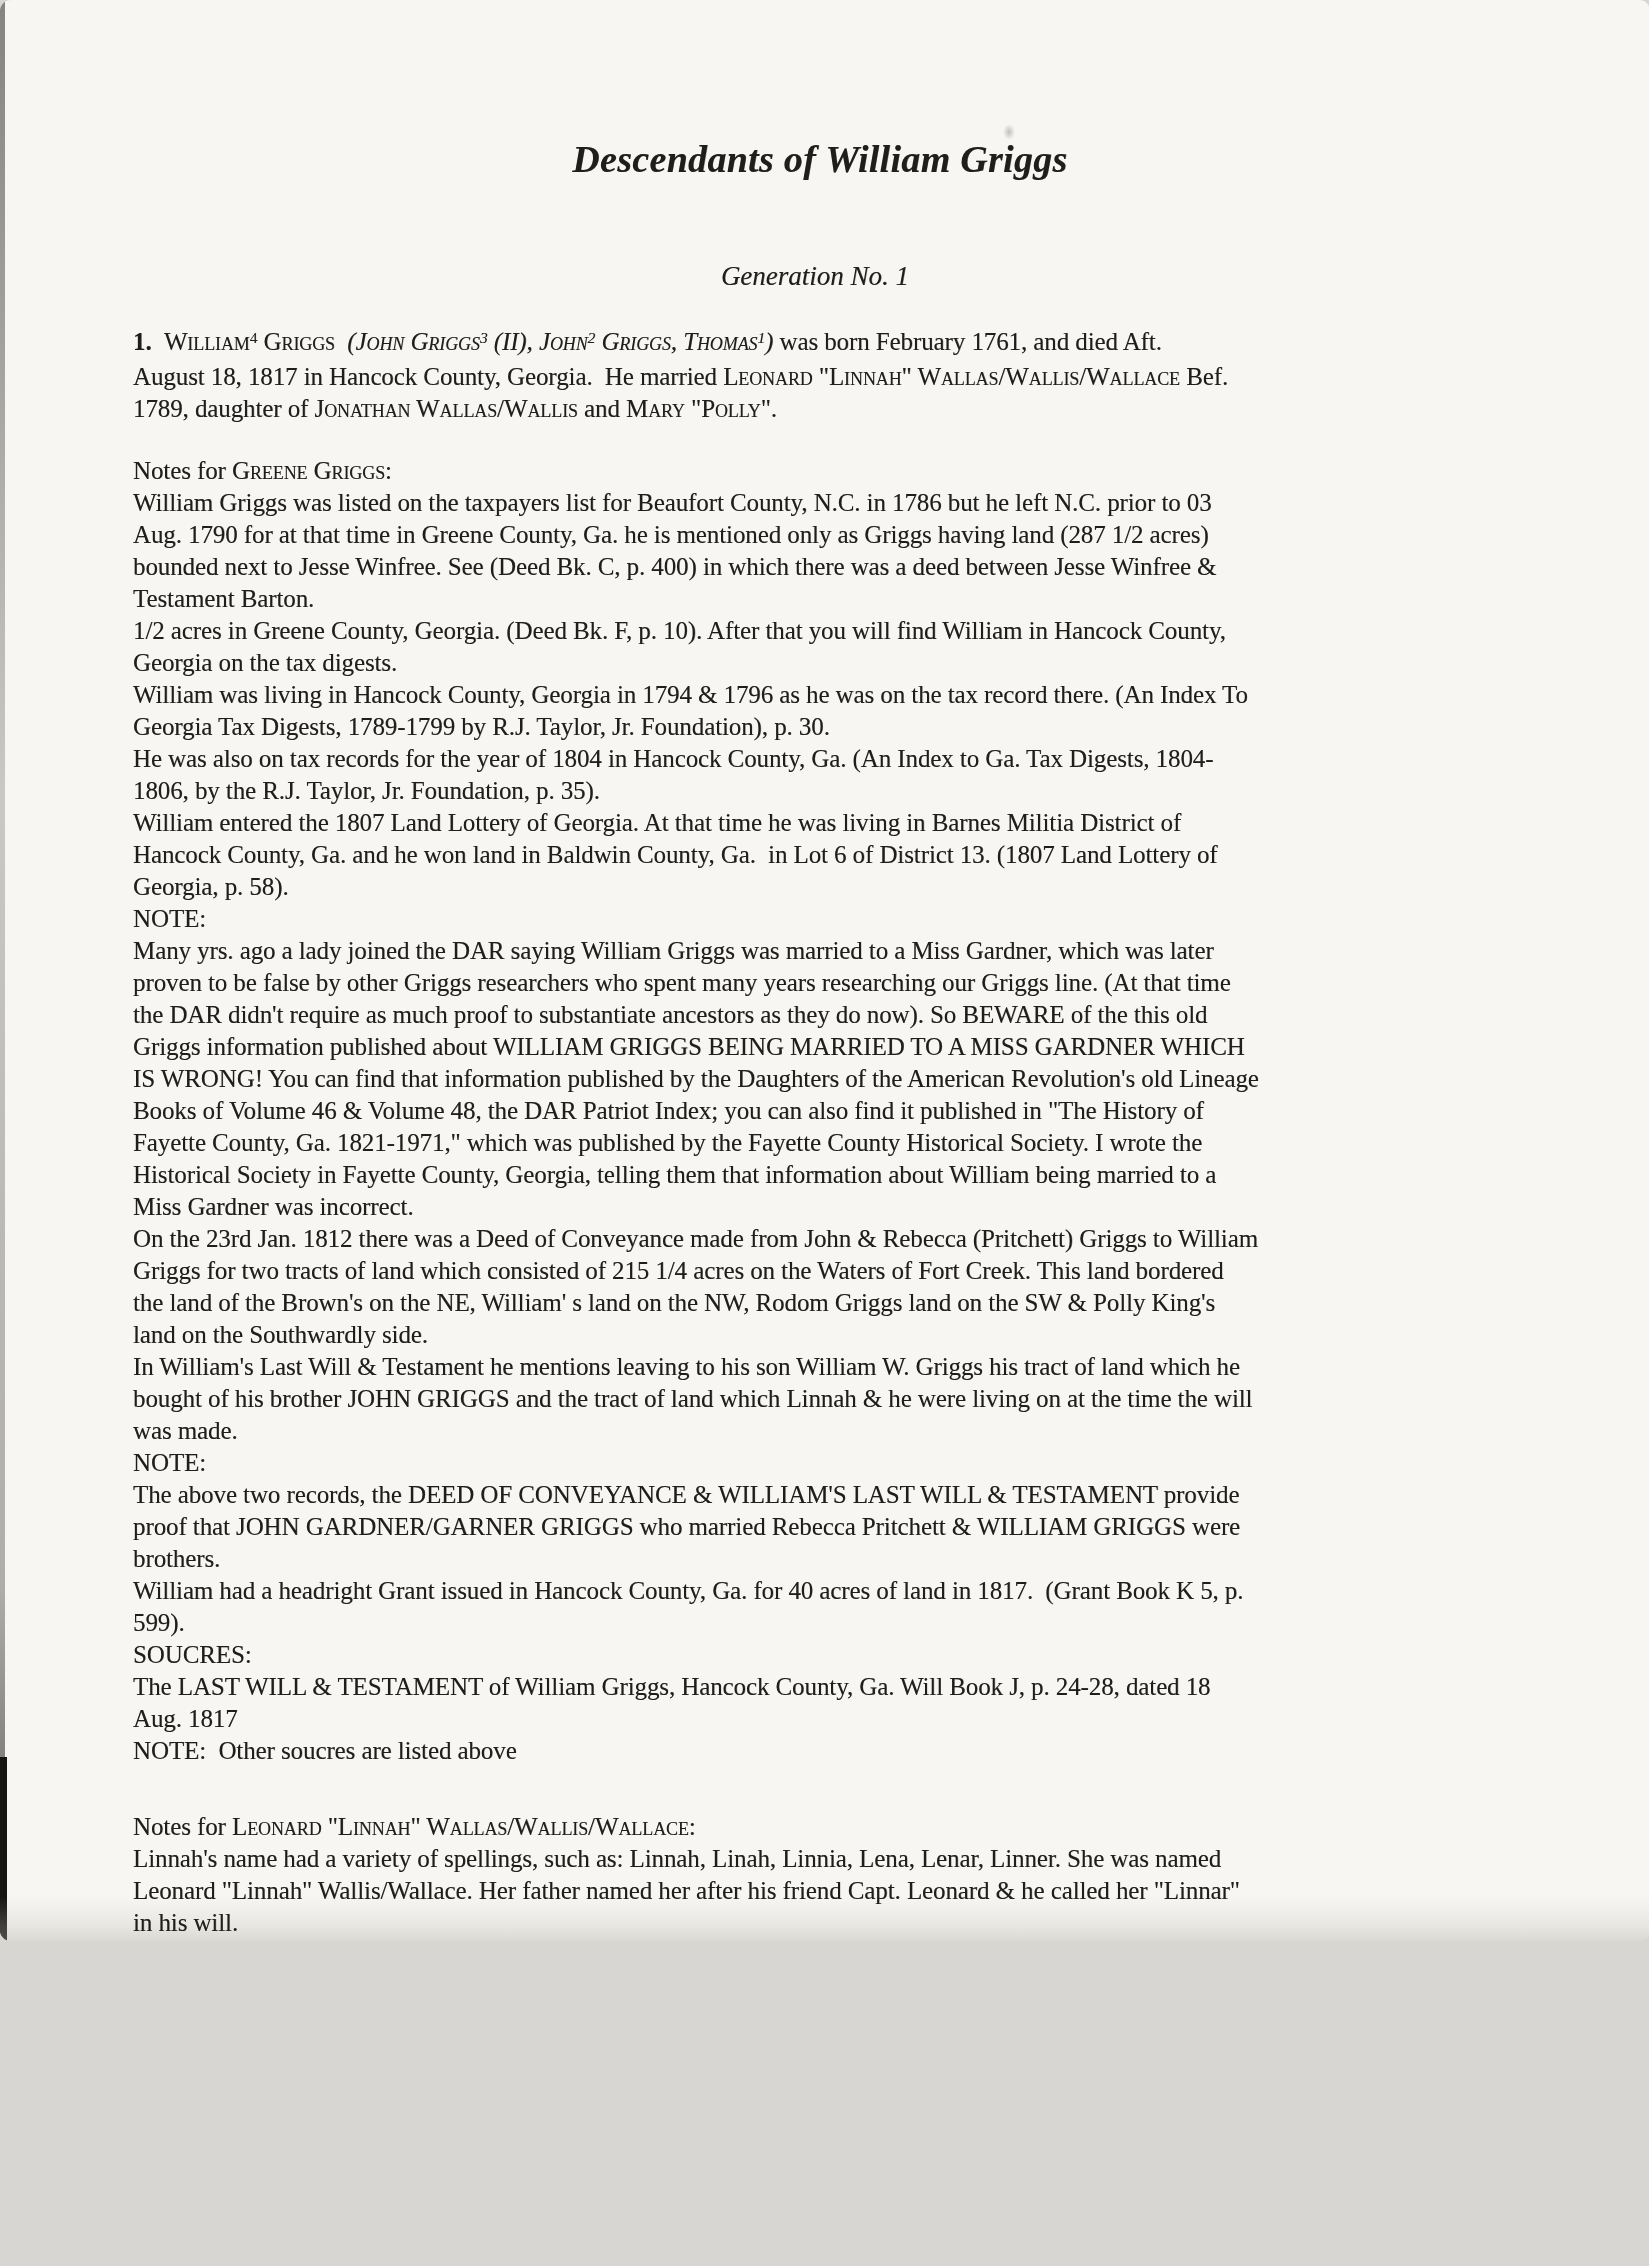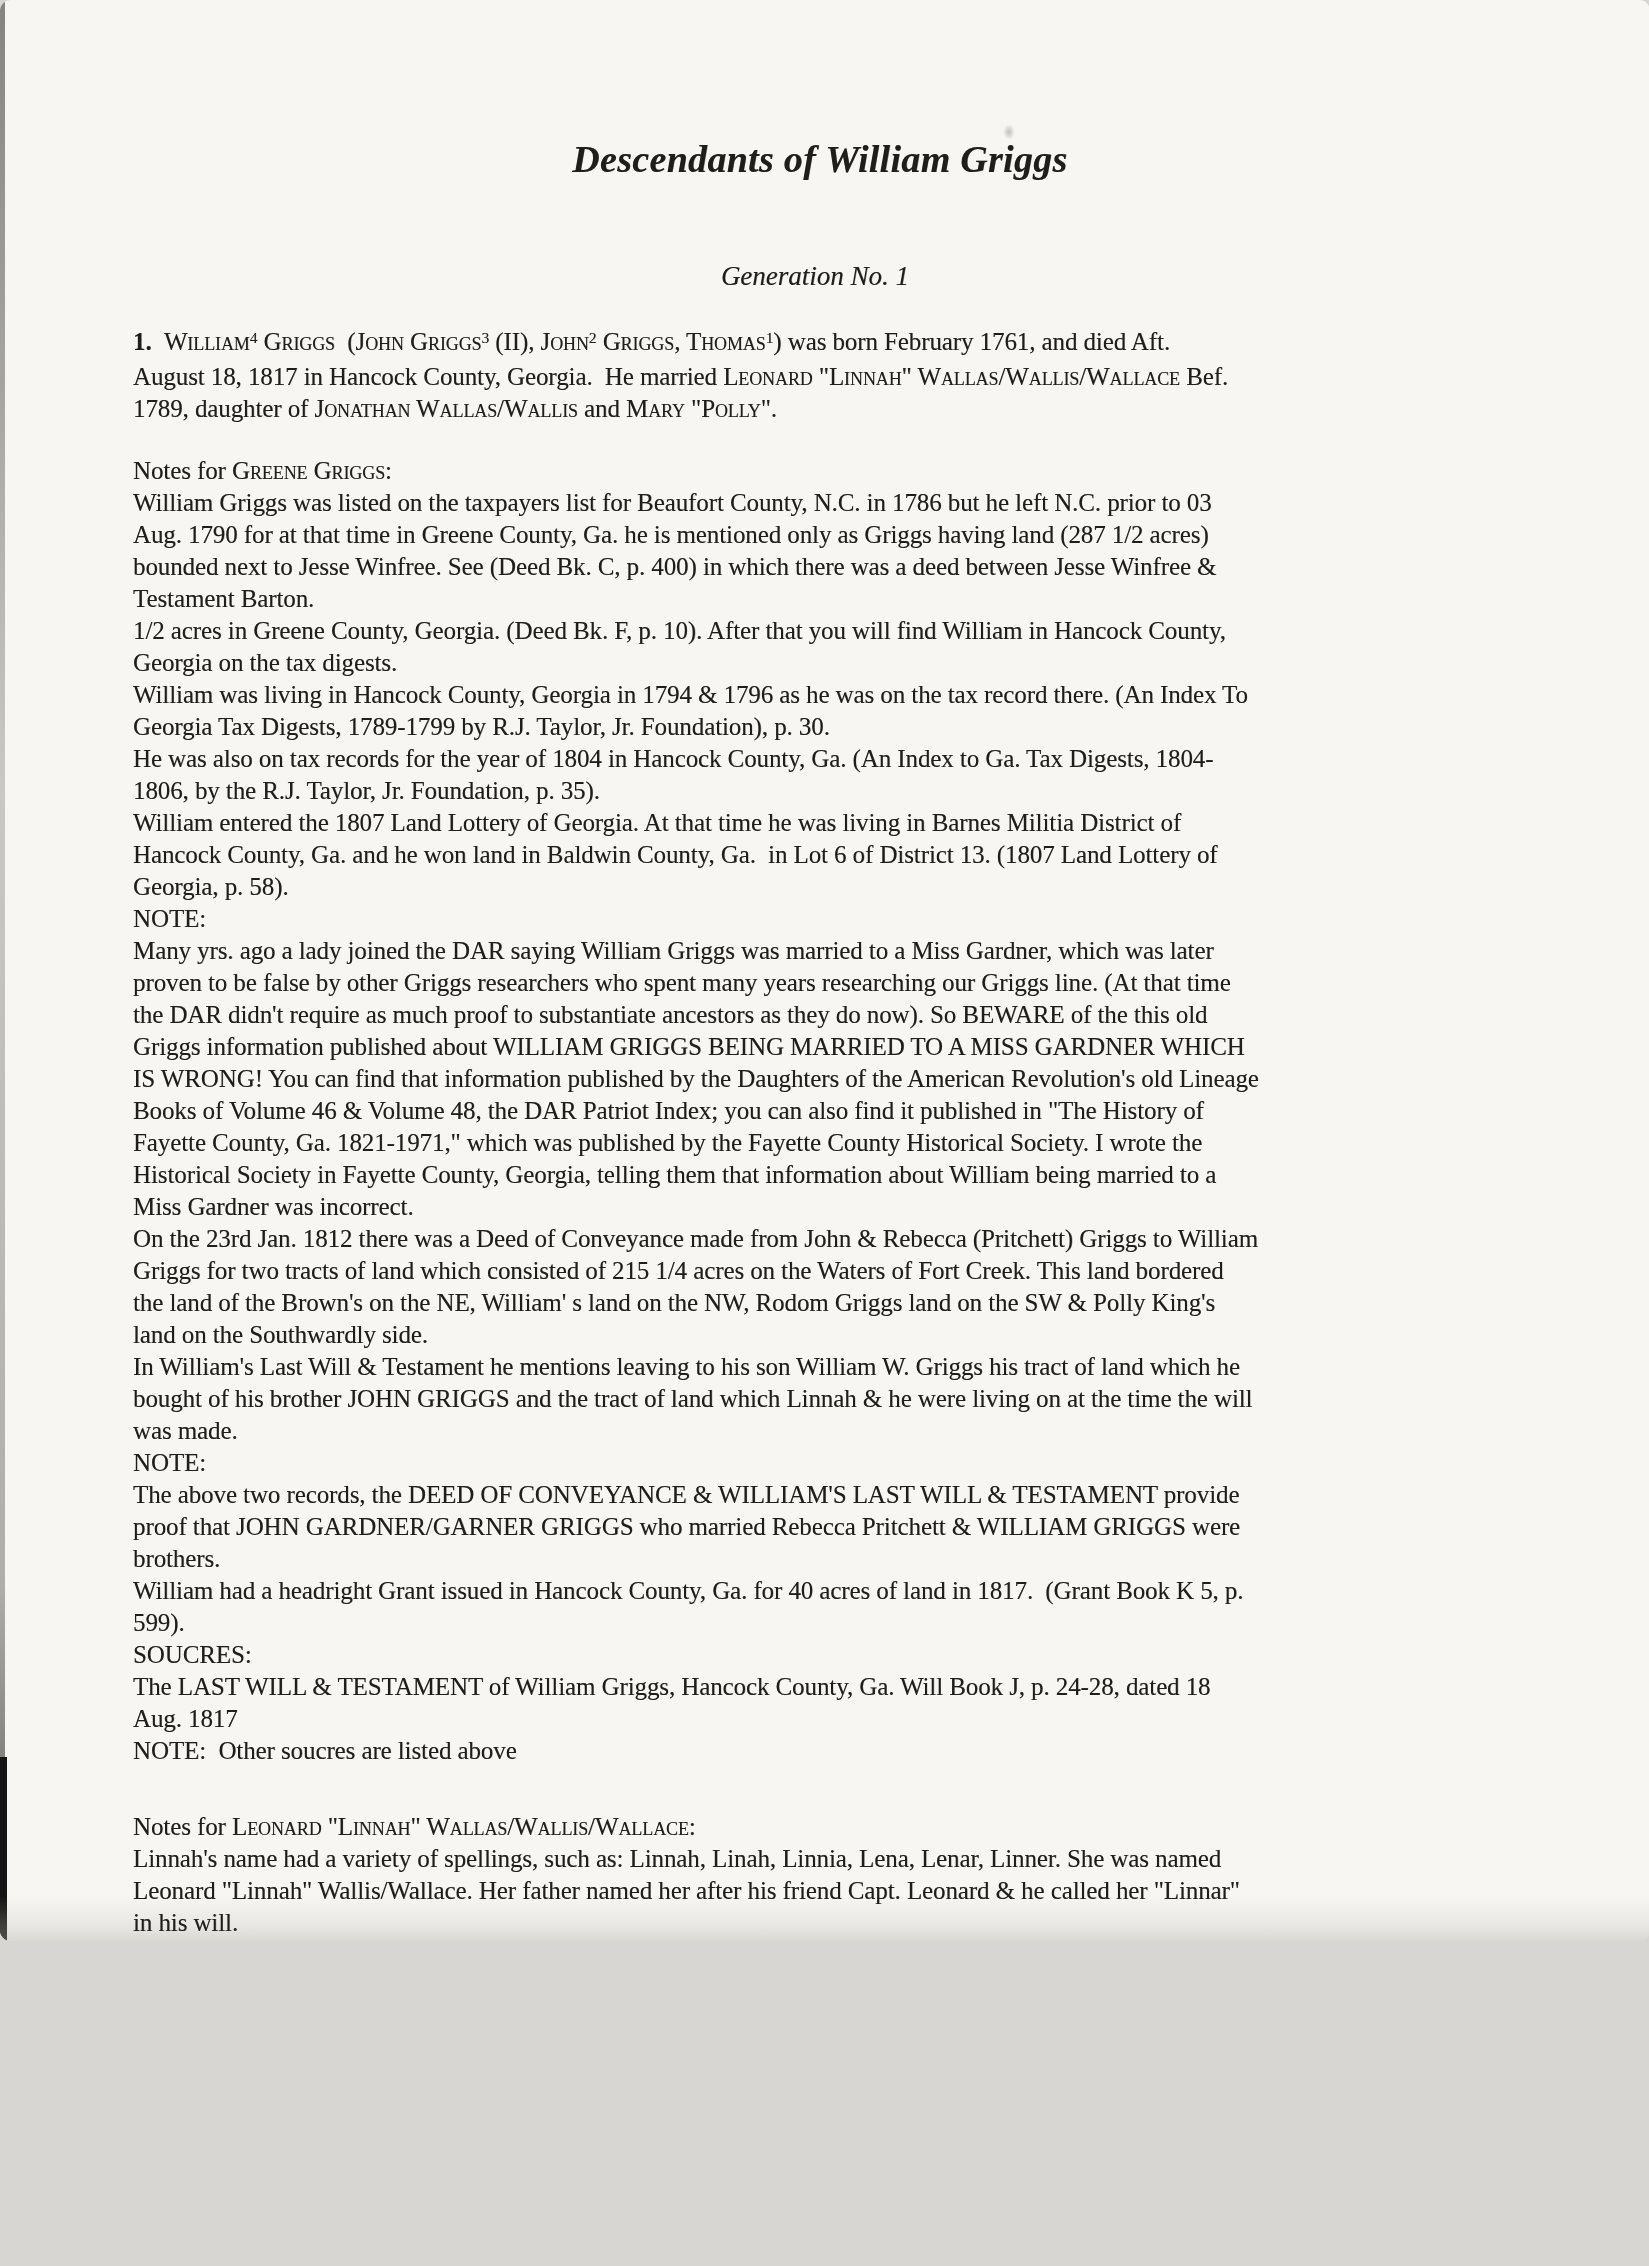--- a/index.html
+++ b/index.html
@@ -40,21 +40,21 @@
   .entry         { top: 326px; }
   .notes-william { top: 455px; }
   .notes-leonard { top: 1811px; }
   .tline {
     white-space: pre;
     font-size: 25px;
     line-height: 32px;
     letter-spacing: -0.1px;
   }
   .sc  { font-variant: small-caps; }
-  .it  { }
+  .it  { font-style: italic; }
   .b   { font-weight: bold; }
   .sup { font-size: 0.62em; position: relative; top: -0.45em; }
   .page-number {
     position: absolute;
     top: 1980px; left: 0;
     width: 1640px;
     text-align: center;
     font-size: 25px;
   }
   

